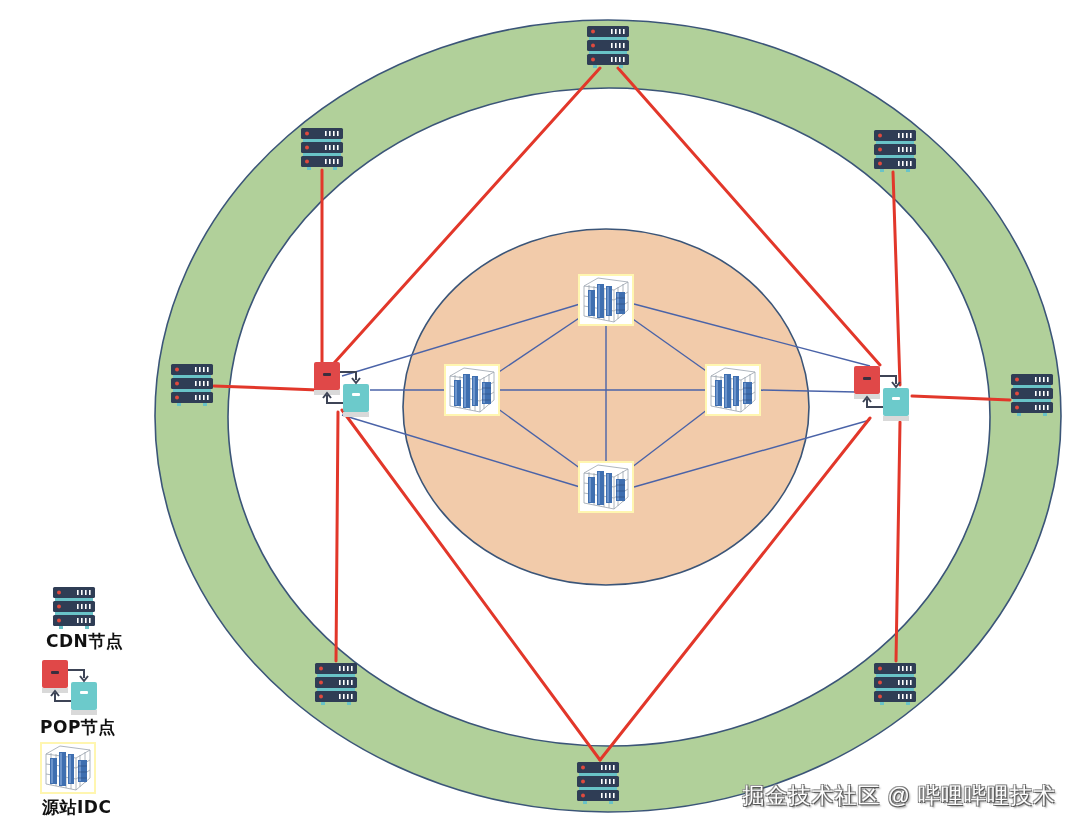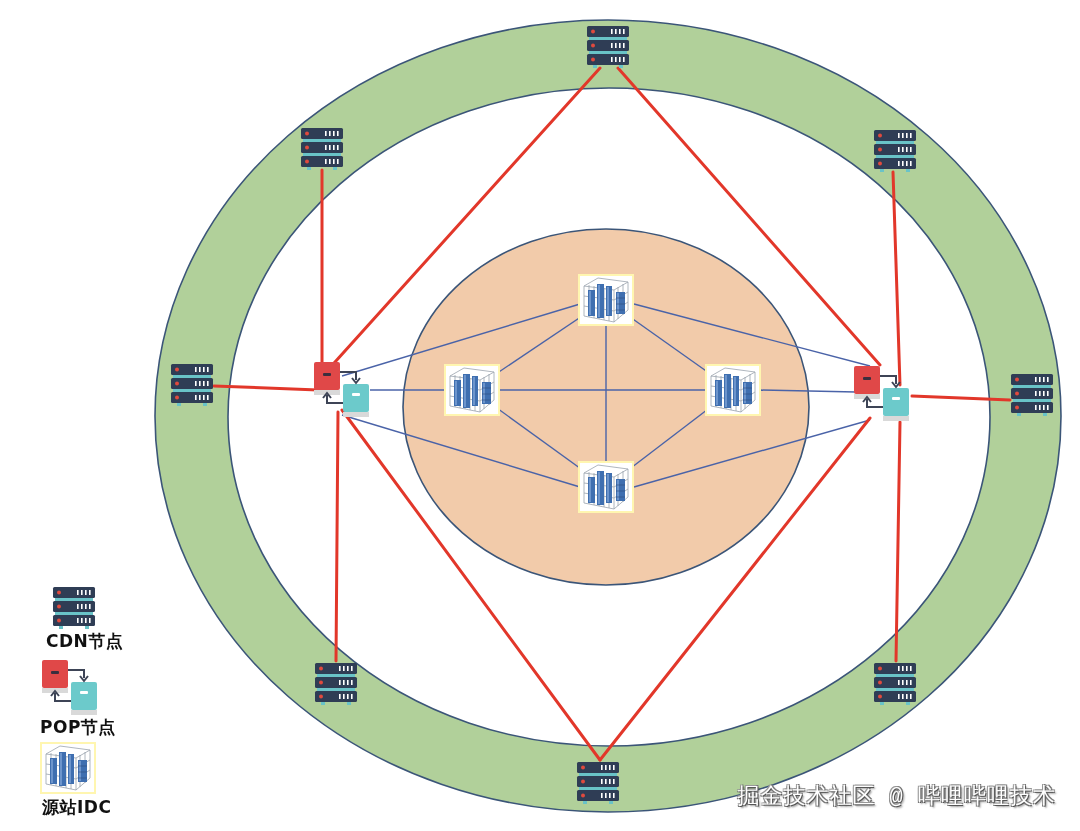--- a/index.html
+++ b/index.html
@@ -1,21 +1,21 @@
 <!DOCTYPE html>
 <html><head>
 <meta charset="utf-8">
 <style>
   html, body { margin:0; padding:0; background:#ffffff; }
   body { width:1080px; height:831px; position:relative; overflow:hidden; font-family:"DejaVu Sans","Liberation Sans",sans-serif; }
   #stage { position:absolute; left:0; top:0; width:1080px; height:831px; }
   .legend-item { position:absolute; left:24px; display:flex; align-items:center;flex-direction:column; }
   .legend-label { font-family:"DejaVu Sans","Liberation Sans",sans-serif; font-size:17px; font-weight:bold; color:#111; margin-left:22px; letter-spacing:0.5px; }
   .watermark { position:absolute; right:24px; bottom:20px; font-size:22px; color:#ffffff;
-    font-family:Liberation Mono, monospace;
+    font-family:Liberation Sans, sans-serif;
     text-shadow: 1px 1px 0 #555, -1px -1px 0 #999, 1px -1px 0 #777, -1px 1px 0 #777, 2px 2px 2px rgba(0,0,0,0.45); letter-spacing:1px; }
 </style>
 </head>
 <body>
 
 <svg id="stage" width="1080" height="831" viewBox="0 0 1080 831" xmlns="http://www.w3.org/2000/svg">
   <defs>
 
     <g id="server">
       <rect x="-21" y="-20" width="42" height="11" rx="1.5" fill="#2f3d55"></rect>

